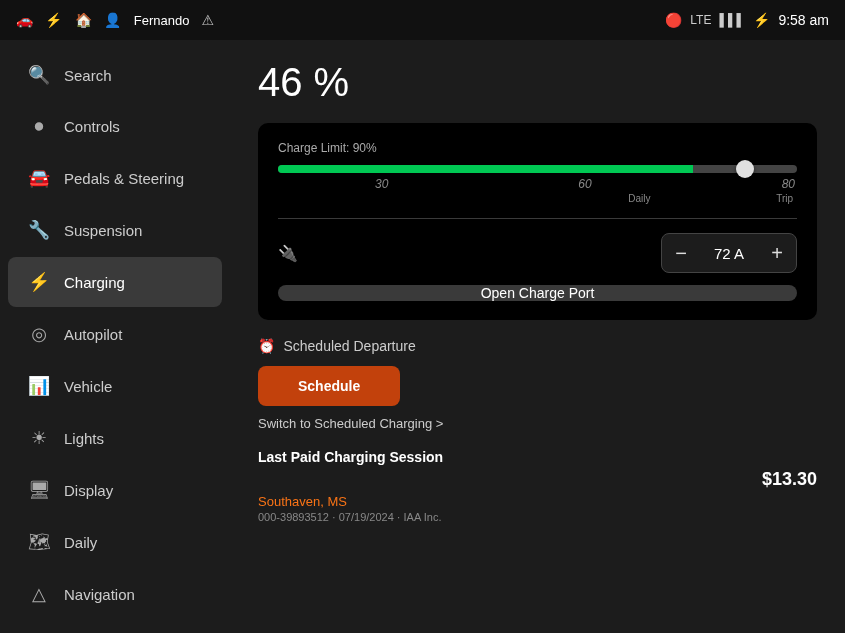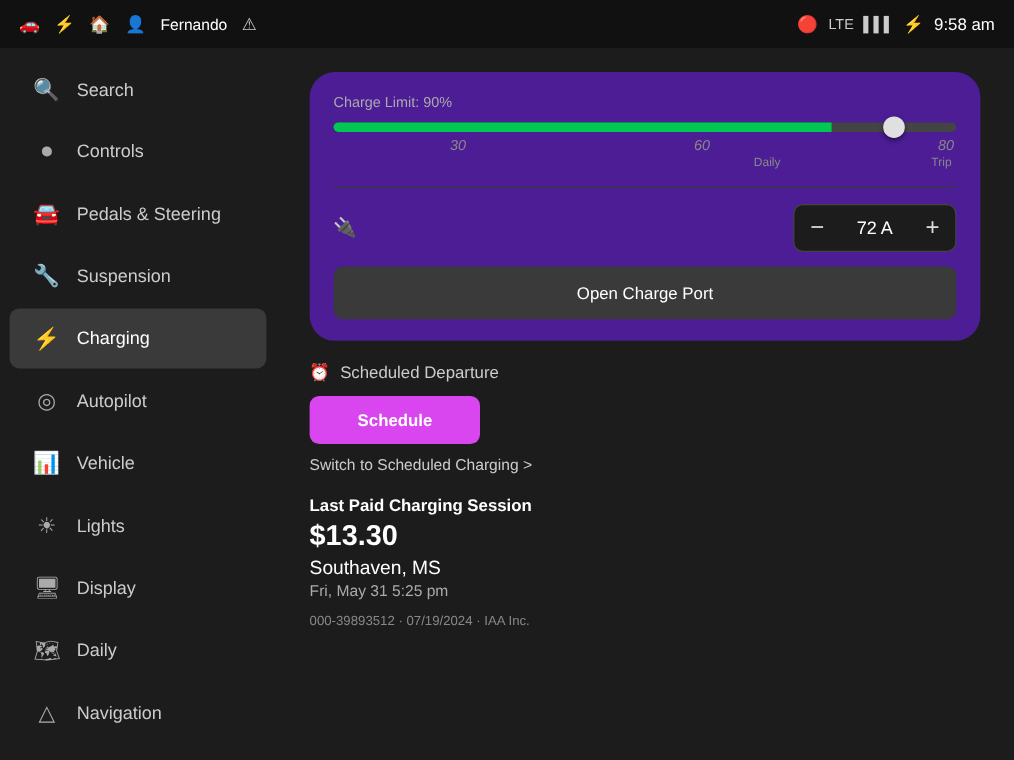--- a/index.html
+++ b/index.html
@@ -99,22 +99,22 @@
     
     .battery-percent {
       font-size: 40px;
       font-weight: 300;
       color: #fff;
       margin-bottom: 18px;
     }
 
     
     .charge-card {
-      background: #4c1d95;
-      border-radius: 21px;
+      background: #000000;
+      border-radius: 10px;
       padding: 18px 20px;
       margin-bottom: 16px;
     }
 
     
     .charge-limit-label {
       font-size: 12px;
       color: #aaa;
       margin-bottom: 10px;
     }
@@ -228,39 +228,38 @@
       color: #fff;
       font-weight: 500;
     }
 
     
     .open-charge-btn {
       width: 100%;
       background: #3a3a3a;
       border: none;
       color: #fff;
-      padding: 14px;
       border-radius: 8px;
       font-size: 14px;
       cursor: pointer;
       margin-top: 12px;
     }
 
     
     .section-header {
       display: flex;
       align-items: center;
       gap: 8px;
       font-size: 14px;
       color: #ccc;
       margin: 18px 0 12px;
     }
 
     .schedule-btn {
-      background: #d946ef;
+      background: #c2410c;
       border: none;
       color: #fff;
       padding: 12px 40px;
       border-radius: 8px;
       font-size: 14px;
       font-weight: 600;
       cursor: pointer;
       margin-bottom: 10px;
     }
 
@@ -274,29 +273,30 @@
 
     
     .last-session-title {
       font-size: 14px;
       font-weight: 600;
       color: #fff;
       margin-bottom: 4px;
     }
 
     .last-session-amount {
-      font-size: 24px;
+      font-size: 18px;
       font-weight: 600;
       color: #fff;
       margin-bottom: 4px;
+      text-align: right;
     }
 
     .last-session-location {
-      font-size: 16px;
-      color: #ffffff;
+      font-size: 13px;
+      color: #f97316;
       margin-bottom: 2px;
     }
 
     .last-session-date {
       font-size: 13px;
       color: #aaa;
       margin-bottom: 12px;
     }
 
     .supercharging-tips {
@@ -395,20 +395,21 @@
 
     <div class="sidebar-item">
       
       
     </div>
 
   </div>
 
   <div class="content">
 
+    <div class="battery-percent">46 %</div>
 
     <div class="charge-card">
 
       
       <div class="charge-limit-label">Charge Limit: 90%</div>
 
       <div class="slider-container">
         <div class="slider-track">
           <div class="slider-fill"></div>
           <div class="slider-thumb"></div>
@@ -453,19 +454,18 @@
 
     <div>
       <button class="schedule-btn">Schedule</button>
     </div>
 
     <span class="switch-charging-link">Switch to Scheduled Charging &gt;</span>
 
     <div class="last-session-title">Last Paid Charging Session</div>
     <div class="last-session-amount">$13.30</div>
     <div class="last-session-location">Southaven, MS</div>
-    <div class="last-session-date">Fri, May 31 5:25 pm</div>
 
 
     <div class="footer-text">000-39893512 · 07/19/2024 · IAA Inc.</div>
 
   </div>
 </div>
 
 </body></html>

